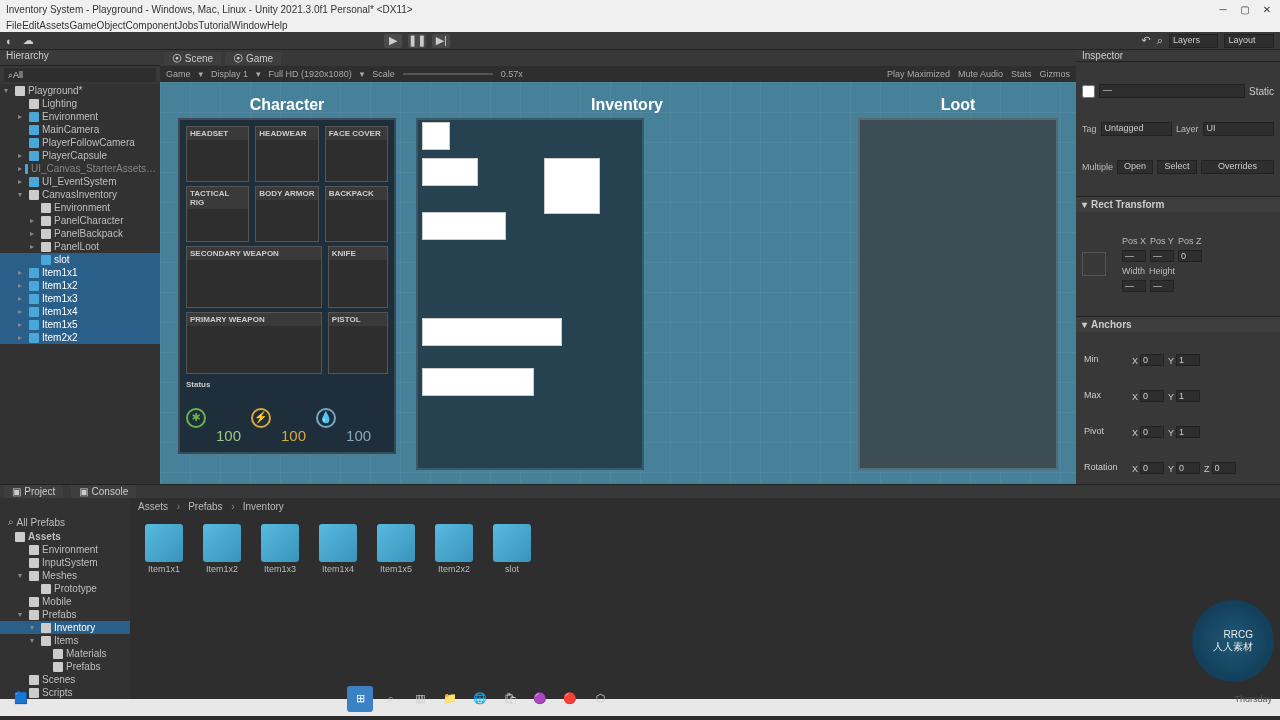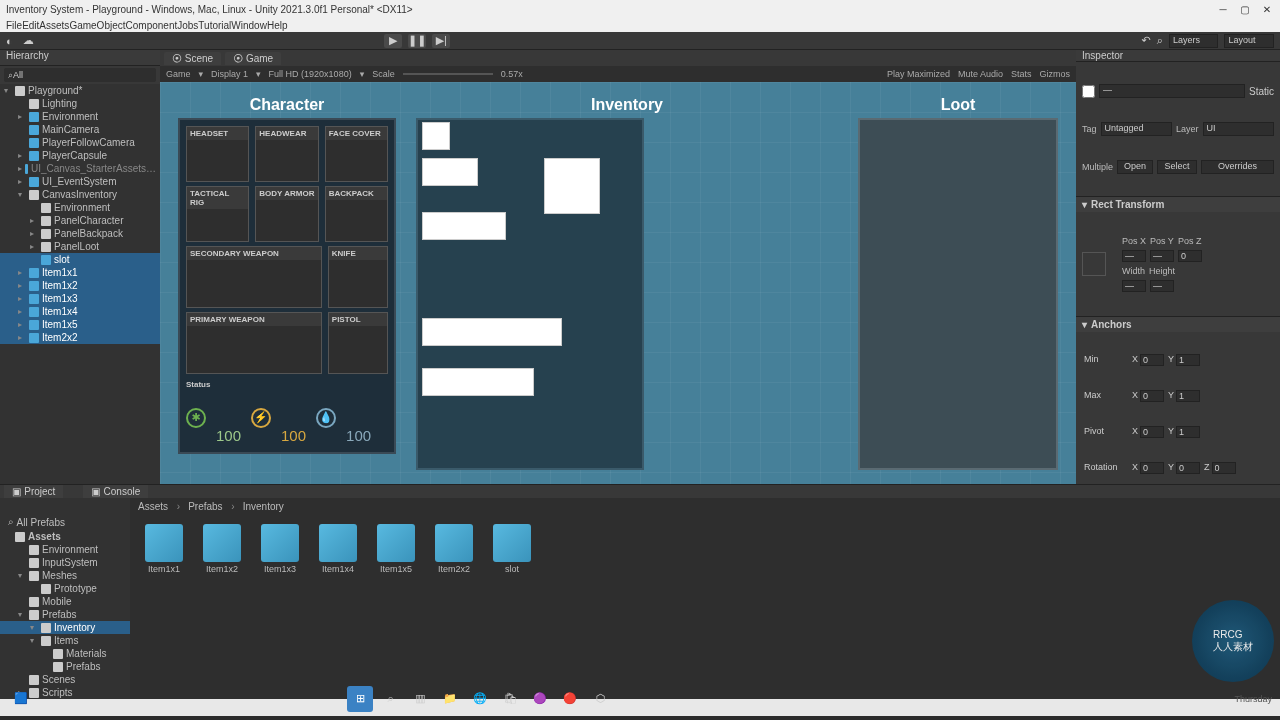--- a/index.html
+++ b/index.html
@@ -57,45 +57,45 @@
 .loot-panel { background: #3d4d55; border: 2px solid #5a6a72; width: 200px; padding: 4px; flex: 1; }
 
 .white-item { background: #fff; position: absolute; border: 1px solid #ccc; }
 
 .inspector { width: 204px; background: #383838; display: flex; flex-direction: column; font-size: 10px; gap: 20px; }
 .insp-row { display: flex; align-items: center; padding: 2px 6px; gap: 4px; }
 .insp-row label { color: #bbb; font-size: 9px; }
 .insp-field { background: #2e2e2e; border: 1px solid #222; flex: 1; height: 14px; font-size: 9px; padding: 0 3px; color: #ccc; }
 .insp-section { background: #3e3e3e; padding: 2px 6px; font-size: 10px; font-weight: bold; display: flex; align-items: center; gap: 4px; border-top: 1px solid #222; }
 .insp-coord { display: flex; gap: 4px; padding: 2px 8px; font-size: 9px; }
-.insp-coord .c { display: flex; align-items: flex-start; gap: 2px; }
+.insp-coord .c { display: flex; align-items: flex-end; gap: 2px; }
 .insp-coord .c input { width: 24px; height: 12px; background: #2e2e2e; border: 1px solid #222; color: #ccc; font-size: 9px; text-align: left; padding-left: 2px; }
 .add-comp { margin: 8px 12px; padding: 13px; background: #4a4a4a; border: 1px solid #222; text-align: center; border-radius: 2px; cursor: pointer; }
 
 .bottom { height: 196px; display: flex; flex-direction: column; background: #383838; border-top: 1px solid #222; }
-.bottom-tabs { height: 15px; display: flex; gap: 20px; padding: 0 4px; font-size: 10px; align-items: center; }
+.bottom-tabs { height: 15px; display: flex; gap: 8px; padding: 0 4px; font-size: 10px; align-items: center; }
 .btab { padding: 1px 8px; background: #3e3e3e; }
 .bottom-main { flex: 1; display: flex; }
 .project-tree { width: 130px; background: #323232; overflow: hidden; font-size: 10px; padding-top: 16px; }
 .project-content { flex: 1; background: #2e2e2e; display: flex; flex-direction: column; }
 .breadcrumb { height: 16px; display: flex; align-items: center; padding: 0 8px; gap: 8px; font-size: 10px; color: #bbb; }
 .bc-item::after { content: " ›"; color: #888; margin-left: 6px; }
 .bc-item:last-child::after { content: ""; }
 .asset-grid { display: flex; gap: 10px; padding: 10px; }
 .asset { display: flex; flex-direction: column; align-items: center; gap: 2px; cursor: pointer; width: 48px; }
 .asset-icon { width: 38px; height: 38px; background: linear-gradient(135deg, #58b9e0, #3a93bb); border-radius: 3px; }
 .asset-label { font-size: 9px; color: #bbb; }
 
 .taskbar { height: 36px; background: #e8e8e8; display: flex; align-items: center; padding: 0 8px; gap: 6px; border-top: 1px solid #ccc; }
 .taskbar .start { margin-left: auto; }
 .taskbar .center { margin: 0 auto; display: flex; gap: 4px; }
 .tb-icon { width: 26px; height: 26px; border-radius: 3px; display: flex; align-items: center; justify-content: center; }
 
 
-.watermark { position: absolute; right: 6px; bottom: 38px; width: 82px; height: 82px; border-radius: 50%; background: radial-gradient(#1e5d80, #0a3550); display: flex; align-items: center; justify-content: center; color: #fff; font-size: 10px; text-align: left; opacity: 0.9; }
+.watermark { position: absolute; right: 6px; bottom: 38px; width: 82px; height: 82px; border-radius: 50%; background: radial-gradient(#1e5d80, #0a3550); display: flex; align-items: center; justify-content: center; color: #fff; font-size: 10px; text-align: right; opacity: 0.9; }
 </style>
 </head>
 <body>
 
 <div class="titlebar">
   <span>Inventory System - Playground - Windows, Mac, Linux - Unity 2021.3.0f1 Personal* &lt;DX11&gt;</span>
   <div class="winbtns">
     <div class="winbtn">─</div>
     <div class="winbtn">▢</div>
     <div class="winbtn">✕</div>

